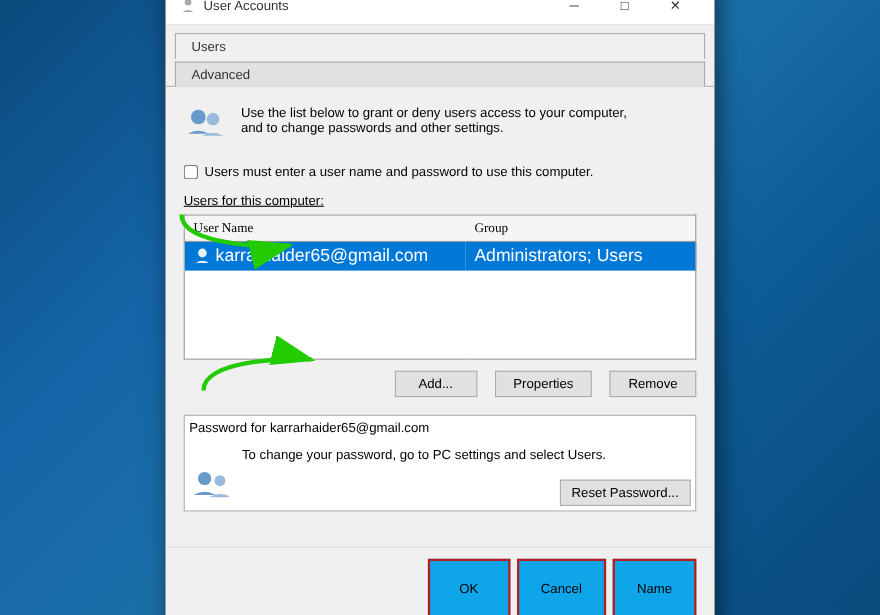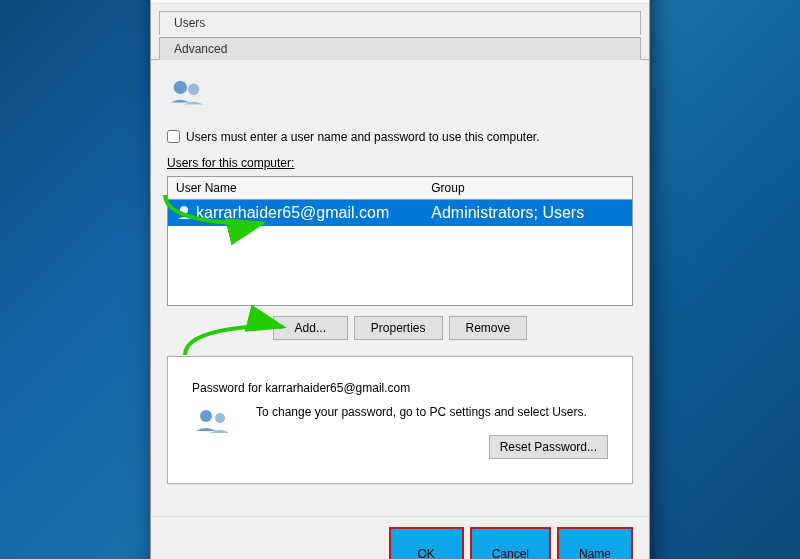--- a/index.html
+++ b/index.html
@@ -169,73 +169,74 @@
       background: #f5f5f5;
     }
 
     .user-table th {
       text-align: left;
       padding: 4px 8px;
       font-size: 12px;
       font-weight: normal;
       border-bottom: 1px solid #999;
       color: #000;
+      font-family: Liberation Serif, serif;
     }
 
     .user-table th:first-child {
       width: 55%;
     }
 
     .user-table td {
       padding: 4px 8px;
       font-size: 16px;
       color: #000;
     }
 
     .table-selected td {
       background: #0078d7;
       color: white;
     }
 
     
     .buttons-row {
       display: flex;
-      justify-content: center;
-      gap: 6px;
+      justify-content: flex-end;
+      gap: 16px;
       margin-bottom: 16px;
     }
 
     .btn {
       padding: 4px 16px;
       border: 1px solid #adadad;
       background: #e1e1e1;
       cursor: pointer;
       font-size: 12px;
       color: #000;
       min-width: 75px;
     }
 
     
     .password-section {
       border: 1px solid #adadad;
-      padding: 24px;
+      padding: 4px;
       background: white;
       margin-bottom: 16px;
     }
 
     .password-header {
       font-size: 12px;
       color: #000;
       margin-bottom: 10px;
     }
 
     .password-content {
       display: flex;
-      align-items: flex-start;
-      gap: 28px;
+      align-items: flex-end;
+      gap: 12px;
     }
 
     .password-icon {
       width: 36px;
       height: 36px;
       flex-shrink: 0;
     }
 
     .reset-password-btn {
       align-self: flex-end;
@@ -326,20 +327,22 @@
         <div class="header-section">
           <div class="user-icon">
             <svg class="avatar-svg" viewBox="0 0 40 40">
               <circle cx="14" cy="12" r="7" fill="#6699cc"></circle>
               <path d="M4,28 Q14,22 24,28" fill="#6699cc"></path>
               <circle cx="28" cy="14" r="6" fill="#99bbdd"></circle>
               <path d="M18,30 Q28,24 38,30" fill="#99bbdd"></path>
             </svg>
           </div>
           <div>
+            <div>Use the list below to grant or deny users access to your computer,</div>
+            <div>and to change passwords and other settings.</div>
           </div>
         </div>
 
         <div class="checkbox-row">
           <input type="checkbox" style="">
           <span class="checkbox-label">Users must enter a user name and password to use this computer.</span>
         </div>
 
         <div class="section-label">Users for this computer:</div>
 

